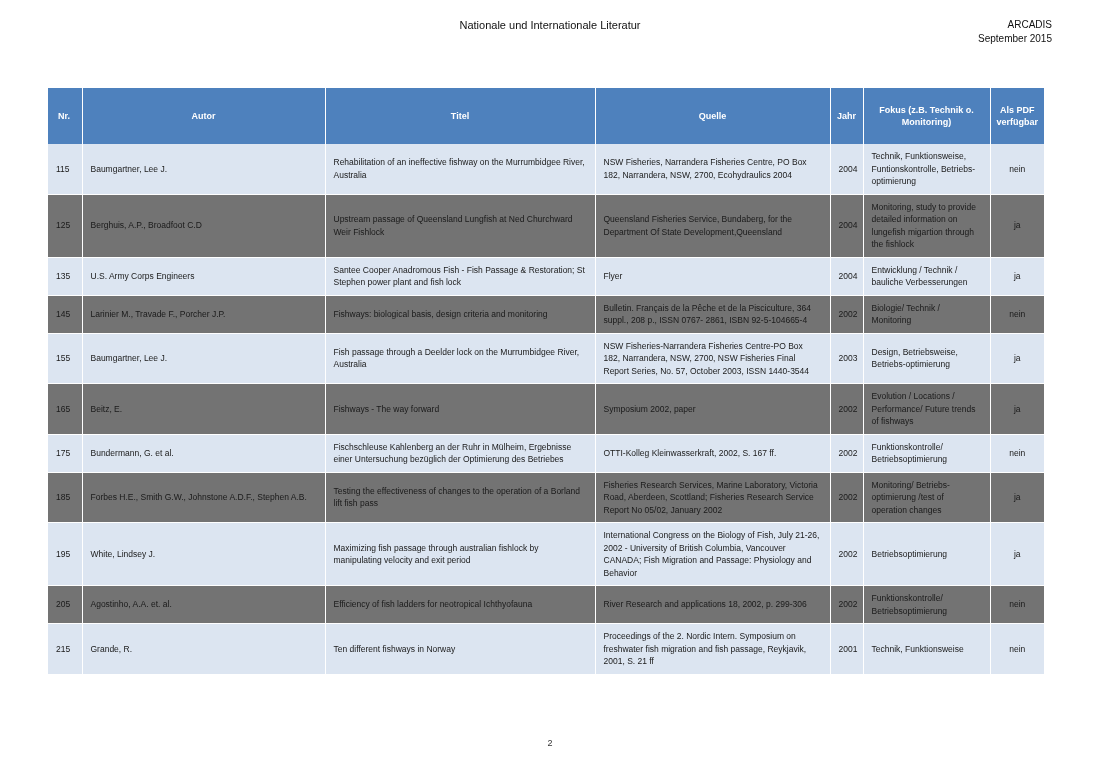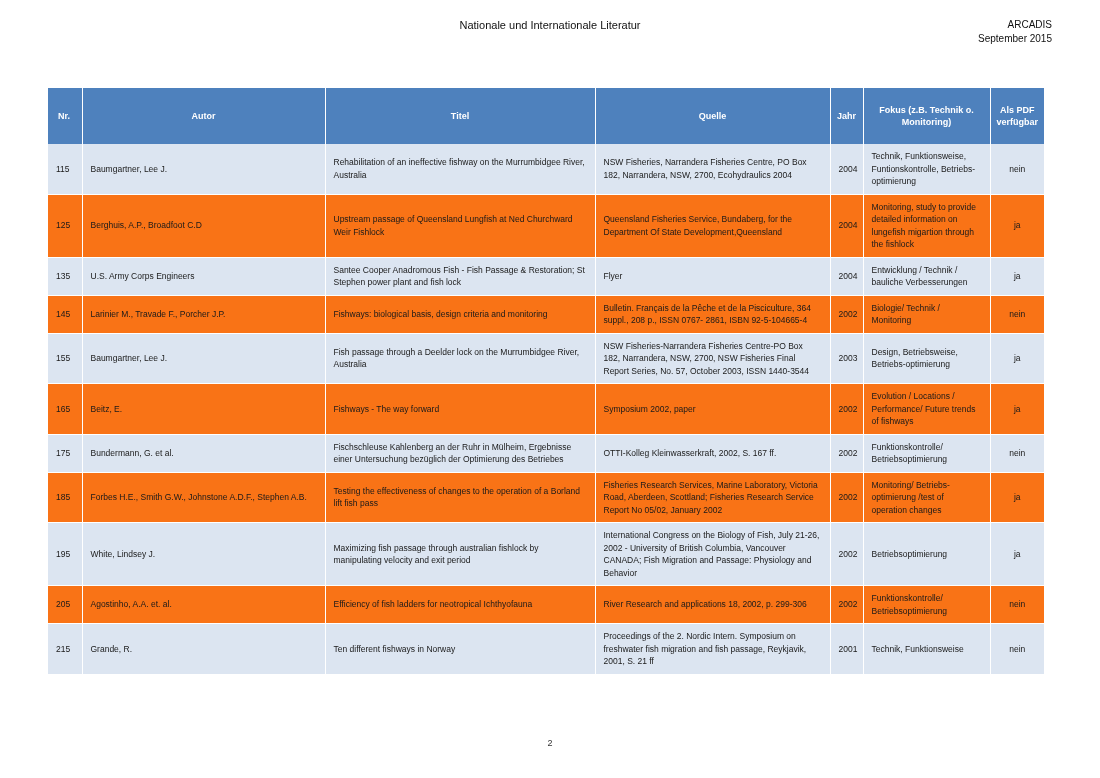--- a/index.html
+++ b/index.html
@@ -88,21 +88,21 @@
     line-height: 12.5px;
     vertical-align: middle;
     border-right: 1.5px solid #ffffff;
     border-bottom: 1.5px solid #ffffff;
     padding: 6px 8px;
     color: #1a1a1a;
   }
   table.biblio td:last-child { border-right: none; padding-left: 8px; }
 
   tr.row-odd td  { background: #DCE5F1; }
-  tr.row-even td { background: #f97316; }
+  tr.row-even td { background: #737373; }
 
   td.c-nr     { text-align: left; padding-left: 10px; width: 34px; }
   td.c-autor  { text-align: left; }
   td.c-titel  { text-align: left; }
   td.c-quelle { text-align: left; }
   td.c-jahr   { text-align: center; }
   td.c-fokus  { text-align: left; }
   td.c-pdf    { text-align: center; }
 
   

